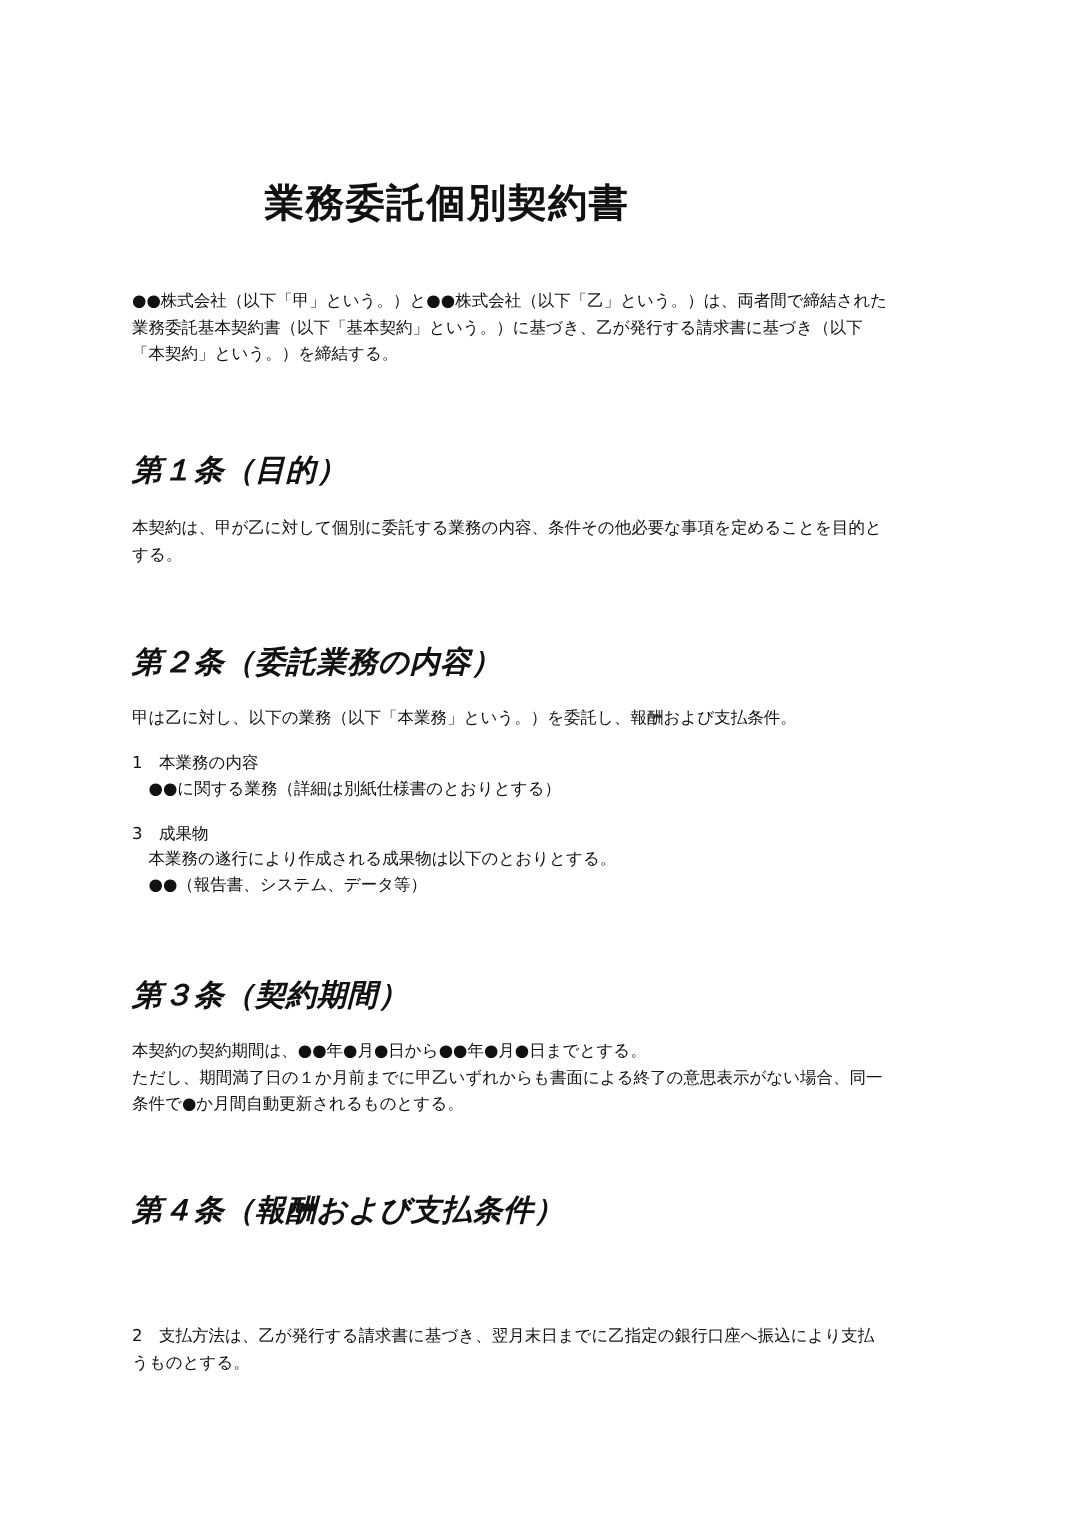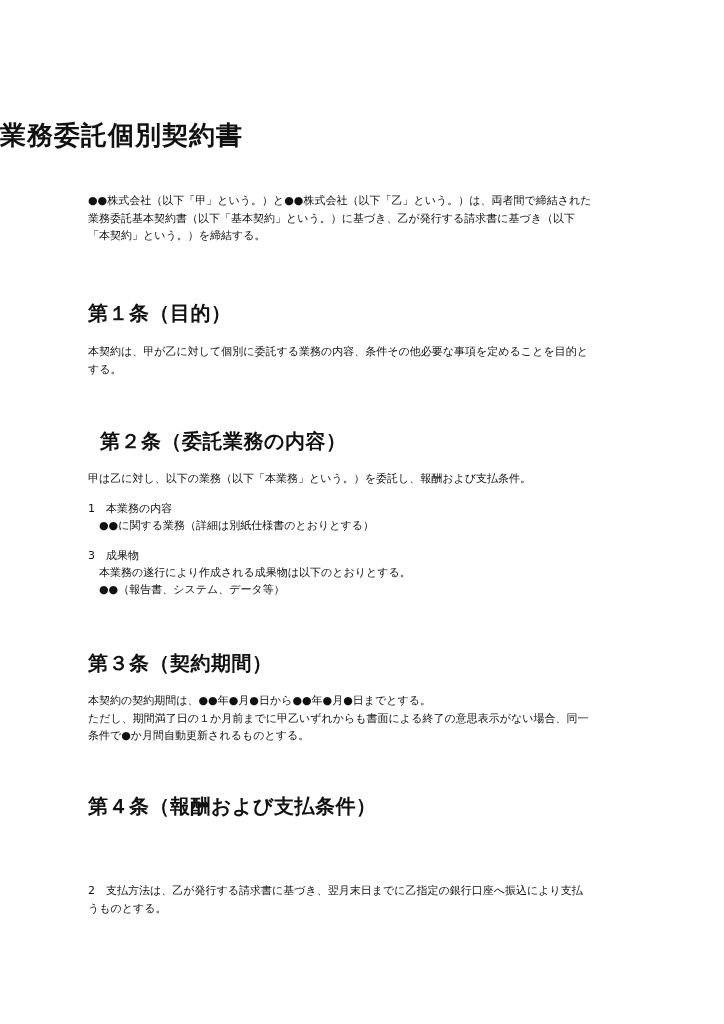--- a/index.html
+++ b/index.html
@@ -1,41 +1,41 @@
 <!DOCTYPE html>
 <html><head>
 <meta charset="utf-8">
 <style>
   html, body { margin: 0; padding: 0; background: #ffffff; }
   body { width: 724px; height: 1024px; position: relative; overflow: hidden;
          font-family: "DejaVu Sans", "Liberation Sans", sans-serif; color: #111111; }
   .page { position: absolute; left: 0; top: 0; width: 724px; height: 1024px; }
-  .title { position: absolute; top: 118px; left: 0; width: 596px; 
+  .title { position: absolute; top: 118px; left: 0; width: 596px; text-align: center;
            font-size: 26px; font-weight: bold; letter-spacing: 1px; margin: 0; }
   .para { position: absolute; left: 88px; width: 552px; font-size: 11px; line-height: 17.5px;
           margin: 0; white-space: pre-line; }
   .heading { position: absolute; left: 88px; font-size: 20px; font-weight: bold; margin: 0;
-             letter-spacing: 0.5px; }
+             letter-spacing: 0.5px; font-style: italic; }
   .indent { padding-left: 11px; }
 </style>
 </head>
 <body>
 
 <div class="page">
   <h1 class="title">業務委託個別契約書</h1>
 
   <p class="para" style="top:192px;">●●株式会社（以下「甲」という。）と●●株式会社（以下「乙」という。）は、両者間で締結された
 業務委託基本契約書（以下「基本契約」という。）に基づき、乙が発行する請求書に基づき（以下
 「本契約」という。）を締結する。</p>
 
   <h2 class="heading" style="top:300px;">第１条（目的）</h2>
   <p class="para" style="top:343px;">本契約は、甲が乙に対して個別に委託する業務の内容、条件その他必要な事項を定めることを目的と
 する。</p>
 
-  <h2 class="heading" style="top:428px;margin-left:12px;">第２条（委託業務の内容）</h2>
+  <h2 class="heading" style="top:428px;">第２条（委託業務の内容）</h2>
   <p class="para" style="top:470px;">甲は乙に対し、以下の業務（以下「本業務」という。）を委託し、報酬および支払条件。</p>
   <p class="para" style="top:500px;">1　本業務の内容</p>
   <p class="para indent" style="top:517px;">●●に関する業務（詳細は別紙仕様書のとおりとする）</p>
   <p class="para" style="top:547px;">3　成果物</p>
   <p class="para indent" style="top:564px;">本業務の遂行により作成される成果物は以下のとおりとする。</p>
   <p class="para indent" style="top:581px;">●●（報告書、システム、データ等）</p>
 
   <h2 class="heading" style="top:650px;">第３条（契約期間）</h2>
   <p class="para" style="top:692px;">本契約の契約期間は、●●年●月●日から●●年●月●日までとする。
 ただし、期間満了日の１か月前までに甲乙いずれからも書面による終了の意思表示がない場合、同一

